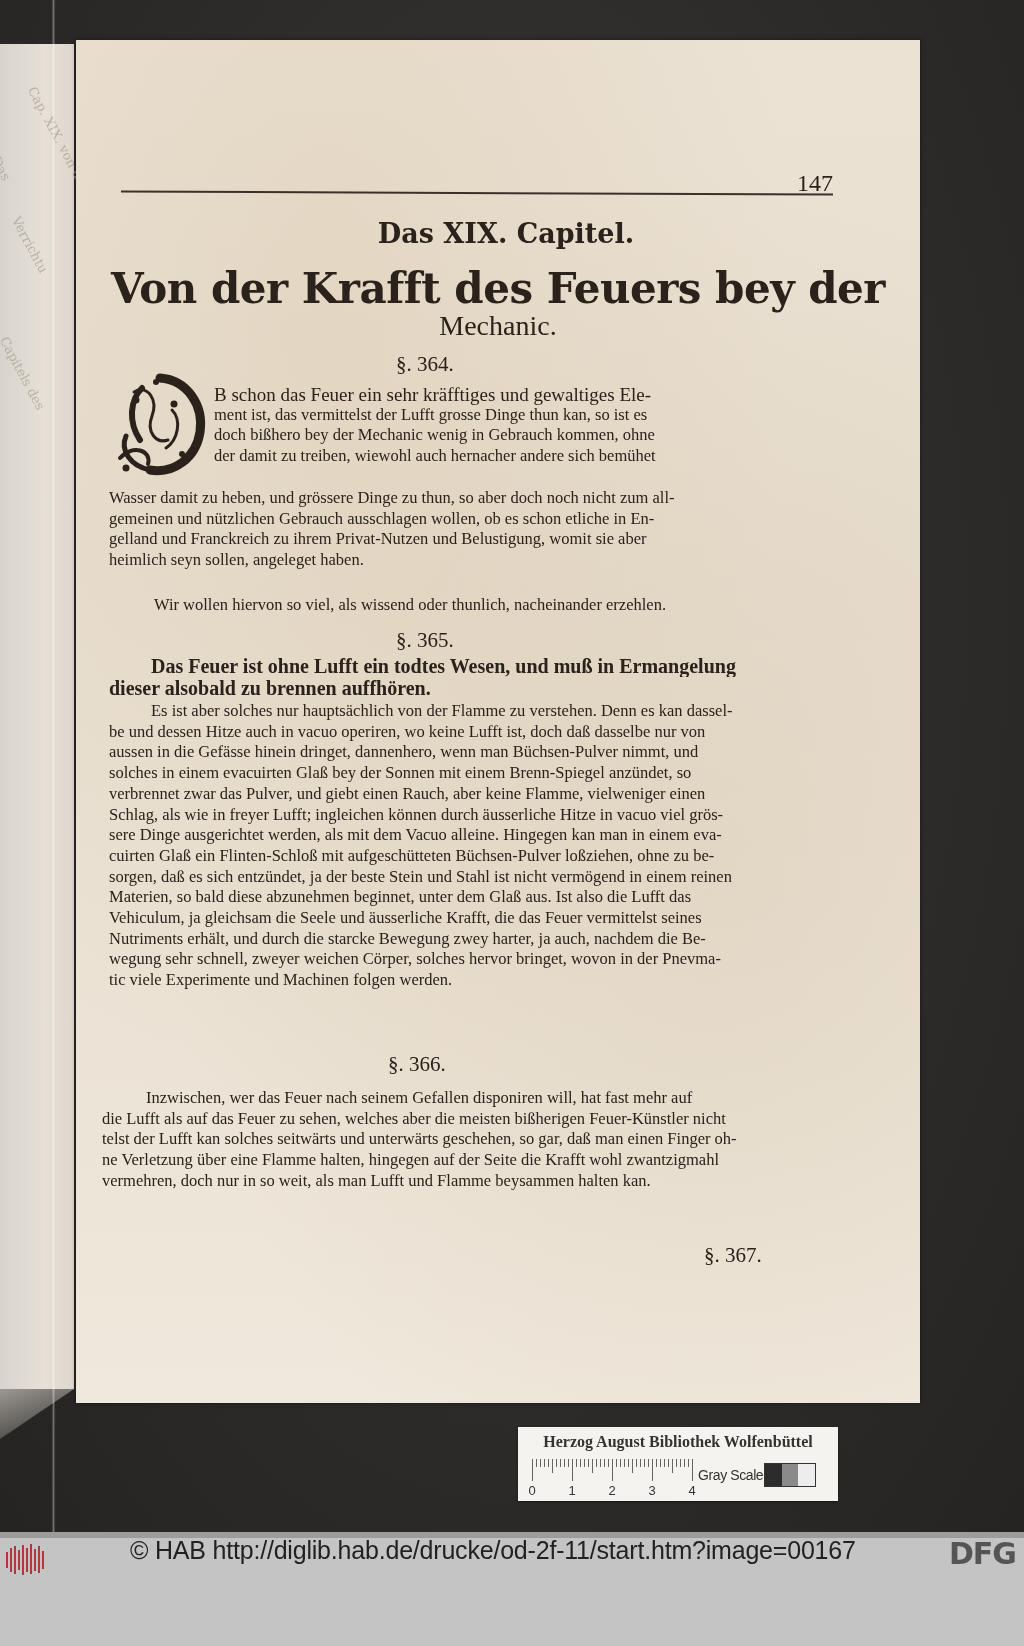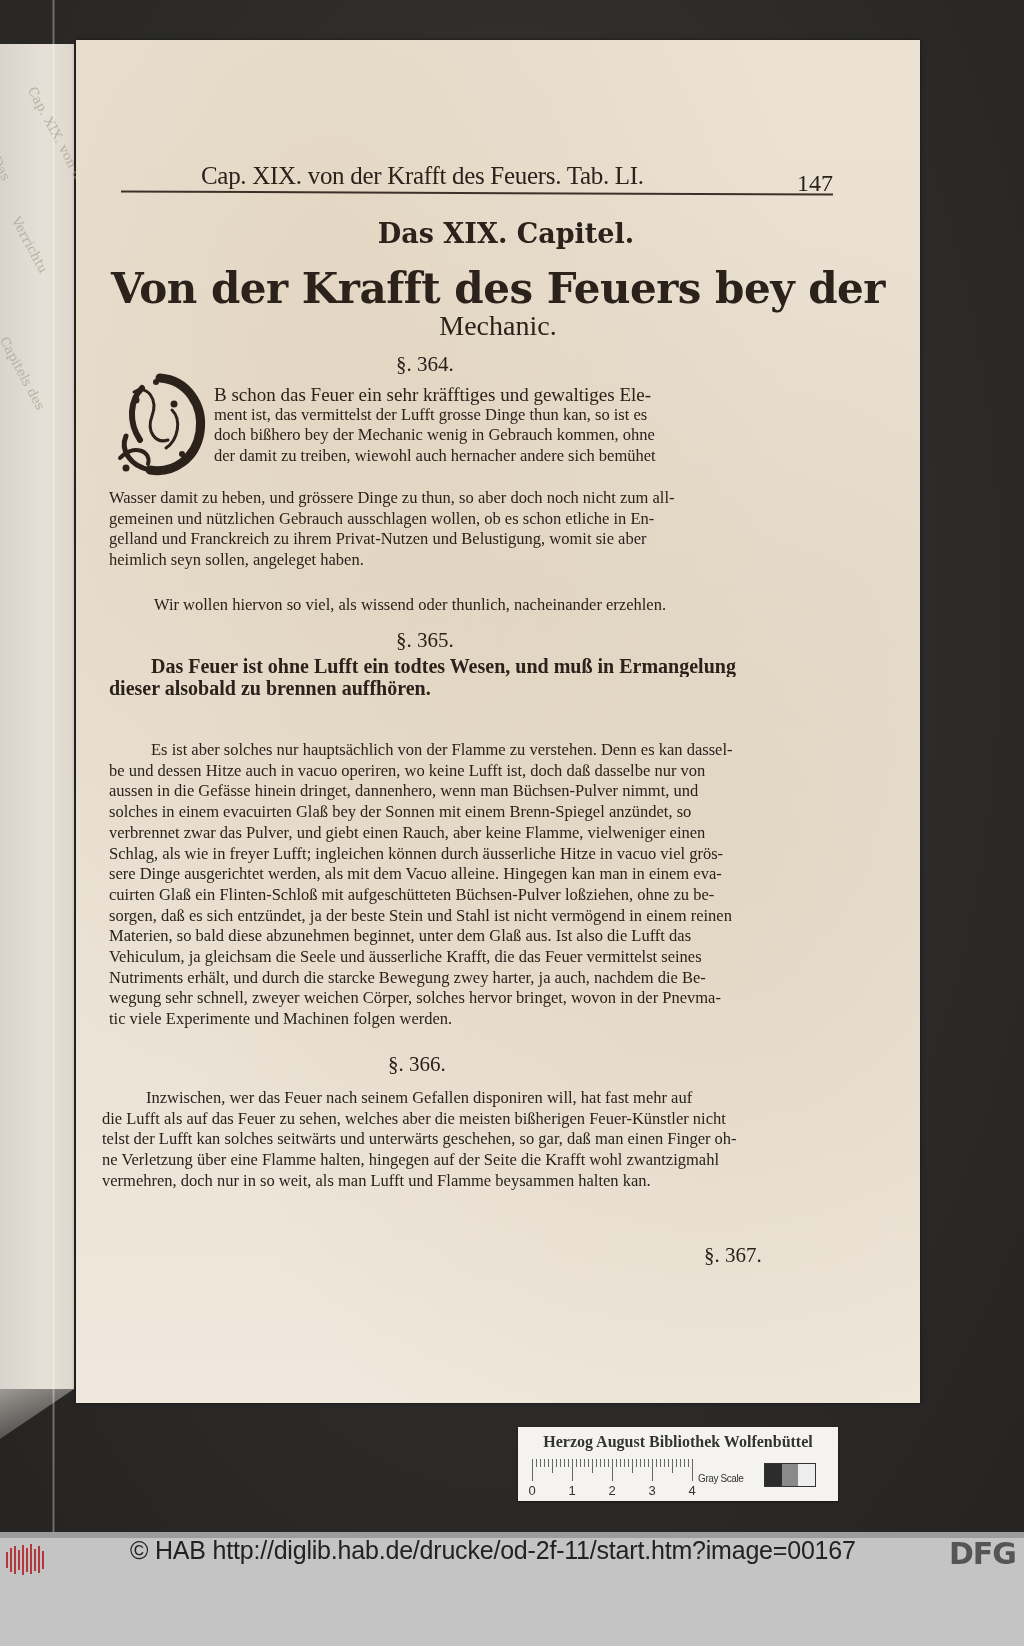--- a/index.html
+++ b/index.html
@@ -89,22 +89,22 @@
     position:absolute; left:0; width:100%; top:6px; text-align:center;
     font-family:"Liberation Serif", serif; font-weight:bold; font-size:16px; color:#333;
   }
   .ruler { position:absolute; left:14px; top:32px; width:162px; height:40px; }
   .ruler .tick { position:absolute; top:0; width:1px; background:#666; }
   .ruler .num {
     position:absolute; top:24px; font-family:"Liberation Sans", sans-serif; font-size:13px; color:#333;
     transform: translateX(-50%);
   }
   .gray-label {
-    position:absolute; left:180px; top:46px; font-family:"Liberation Sans", sans-serif;
-    font-size:10px; color:#333; letter-spacing:-0.4px;
+    position:absolute; left:180px; top:40px; font-family:"Liberation Sans", sans-serif;
+    font-size:14px; color:#333; letter-spacing:-0.4px;
   }
   .gray-swatches { position:absolute; left:246px; top:36px; width:50px; height:22px; border:1px solid #333; display:flex; }
   .gray-swatches span { flex:1; display:block; }
   
   .footer {
     position:absolute; left:0; top:1532px; width:1024px; height:114px;
     background:#c4c4c4;
   }
   .footer-strip {
     position:absolute; left:0; top:0; width:1024px; height:6px; background:#9c9c9c;
@@ -129,21 +129,20 @@
   <span class="ghost" style="left:2px; top:110px;">Das</span>
   <span class="ghost" style="left:22px; top:170px;">Verrichtu</span>
   <span class="ghost" style="left:10px; top:290px;">Capitels des</span>
 </div>
 <div class="facing-foot"></div>
 <div class="glass-edge"></div>
 
 <div class="page">
 
   <div class="running-head text">
-    <span class="title">Cap. XIX. von der Krafft des Feuers. Tab. LI.</span>
     <span class="pageno">147</span>
   </div>
   <div class="head-rule"></div>
 
   <div class="chapter-label text">Das XIX. Capitel.</div>
   <div class="chapter-title text">Von der Krafft des Feuers bey der</div>
   <div class="chapter-sub text">Mechanic.</div>
 
   <div class="para-mark text" style="left:320px; top:312px;">§. 364.</div>
 
@@ -185,21 +184,21 @@
     <span class="line">Wir wollen hiervon so viel, als wissend oder thunlich, nacheinander erzehlen.</span>
   </div>
 
   <div class="para-mark text" style="left:320px; top:588px;">§. 365.</div>
 
   <div class="body-block heading-365" style="left:33px; top:615px; width:730px;">
     <span class="line" style="padding-left:42px;">Das Feuer ist ohne Lufft ein todtes Wesen, und muß in Ermangelung</span>
     <span class="line">dieser alsobald zu brennen auffhören.</span>
   </div>
 
-  <div class="body-block" style="left:33px; top:700px; width:730px;">
+  <div class="body-block" style="left:33px; top:661px; width:730px;">
     <span class="line" style="padding-left:42px;">Es ist aber solches nur hauptsächlich von der Flamme zu verstehen.   Denn es kan dassel-</span>
     <span class="line">be und dessen Hitze auch in vacuo operiren, wo keine Lufft ist, doch daß dasselbe nur von</span>
     <span class="line">aussen in die Gefässe hinein dringet, dannenhero, wenn man Büchsen-Pulver nimmt, und</span>
     <span class="line">solches in einem evacuirten Glaß bey der Sonnen mit einem Brenn-Spiegel anzündet, so</span>
     <span class="line">verbrennet zwar das Pulver, und giebt einen Rauch, aber keine Flamme, vielweniger einen</span>
     <span class="line">Schlag, als wie in freyer Lufft;  ingleichen können durch äusserliche Hitze in vacuo viel grös-</span>
     <span class="line">sere Dinge ausgerichtet werden, als mit dem Vacuo alleine.  Hingegen kan man in einem eva-</span>
     <span class="line">cuirten Glaß ein Flinten-Schloß mit aufgeschütteten Büchsen-Pulver loßziehen, ohne zu be-</span>
     <span class="line">sorgen, daß es sich entzündet, ja der beste Stein und Stahl ist nicht vermögend in einem reinen</span>
     <span class="line">Materien, so bald diese abzunehmen beginnet, unter dem Glaß aus.   Ist also die Lufft das</span>

